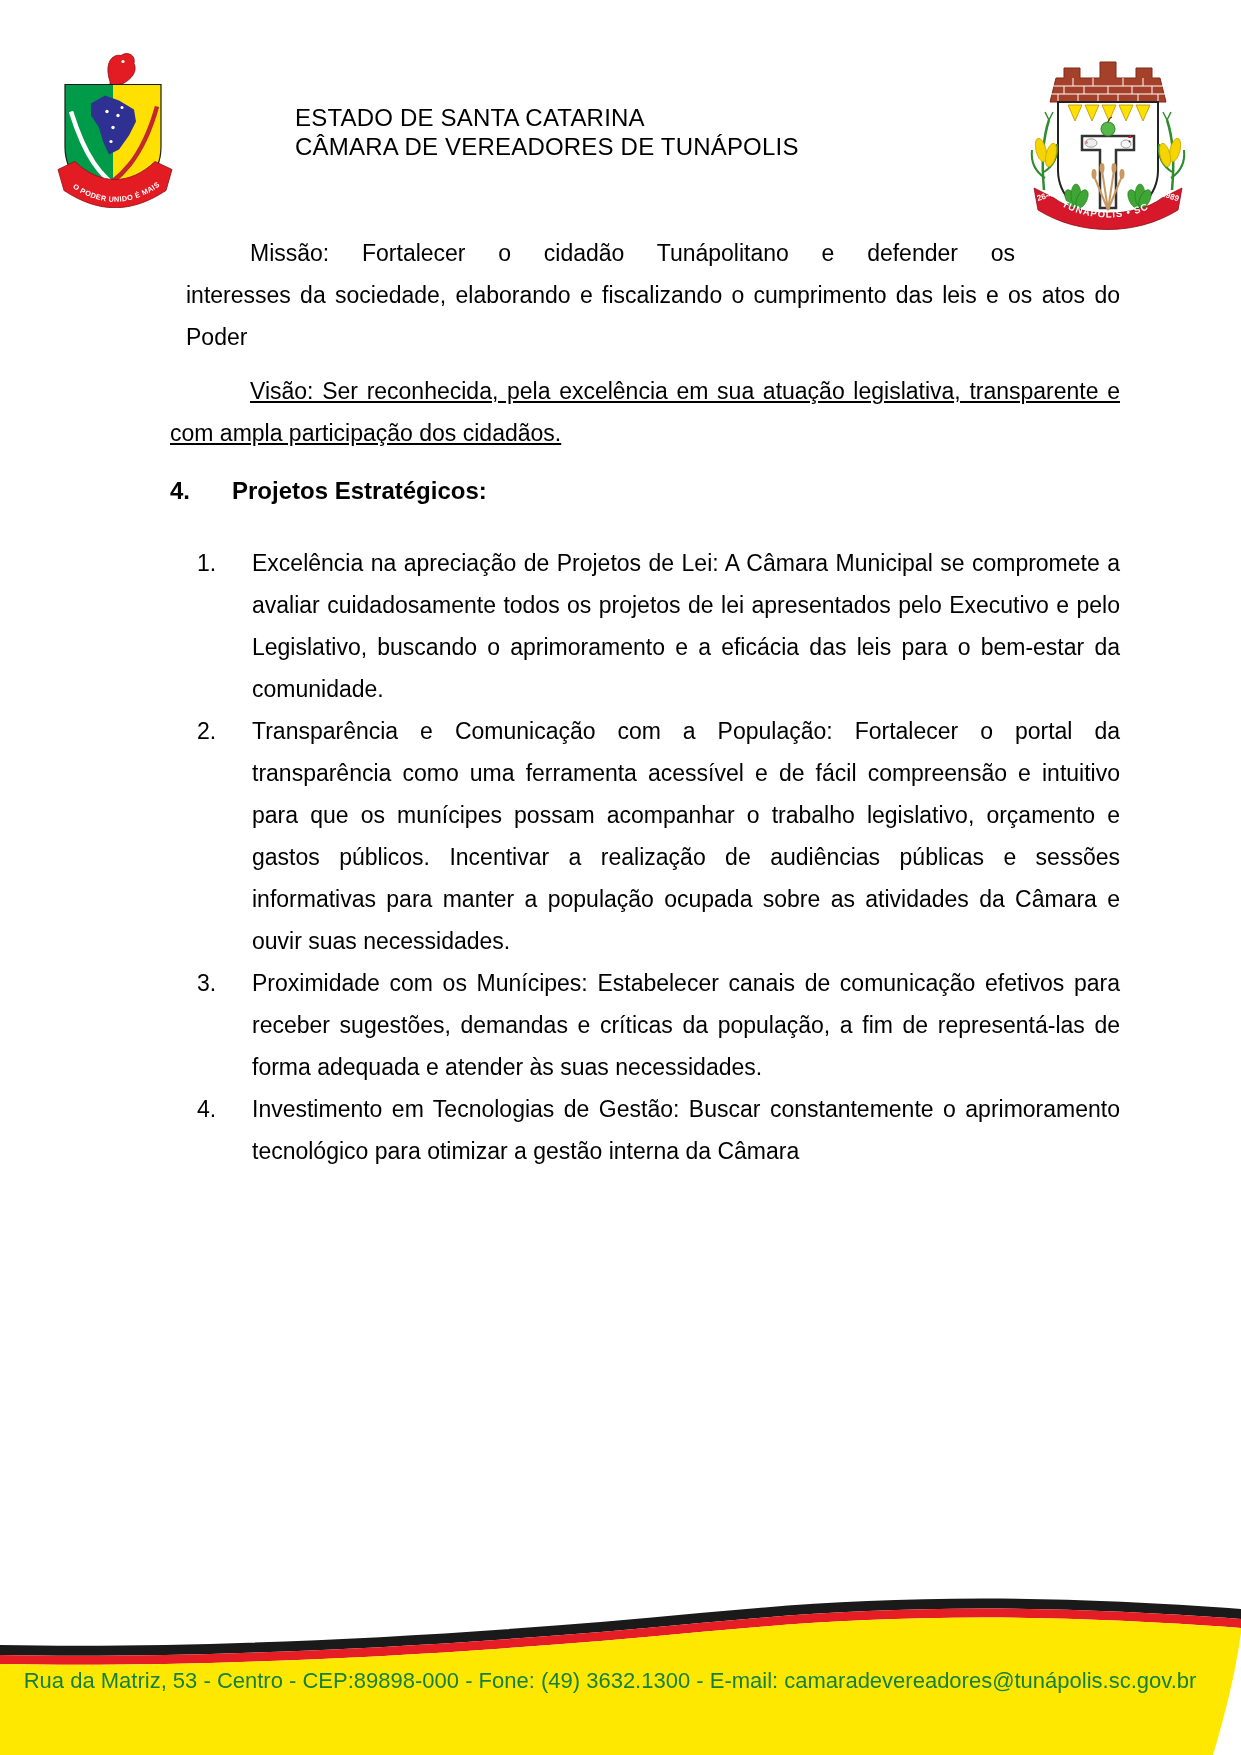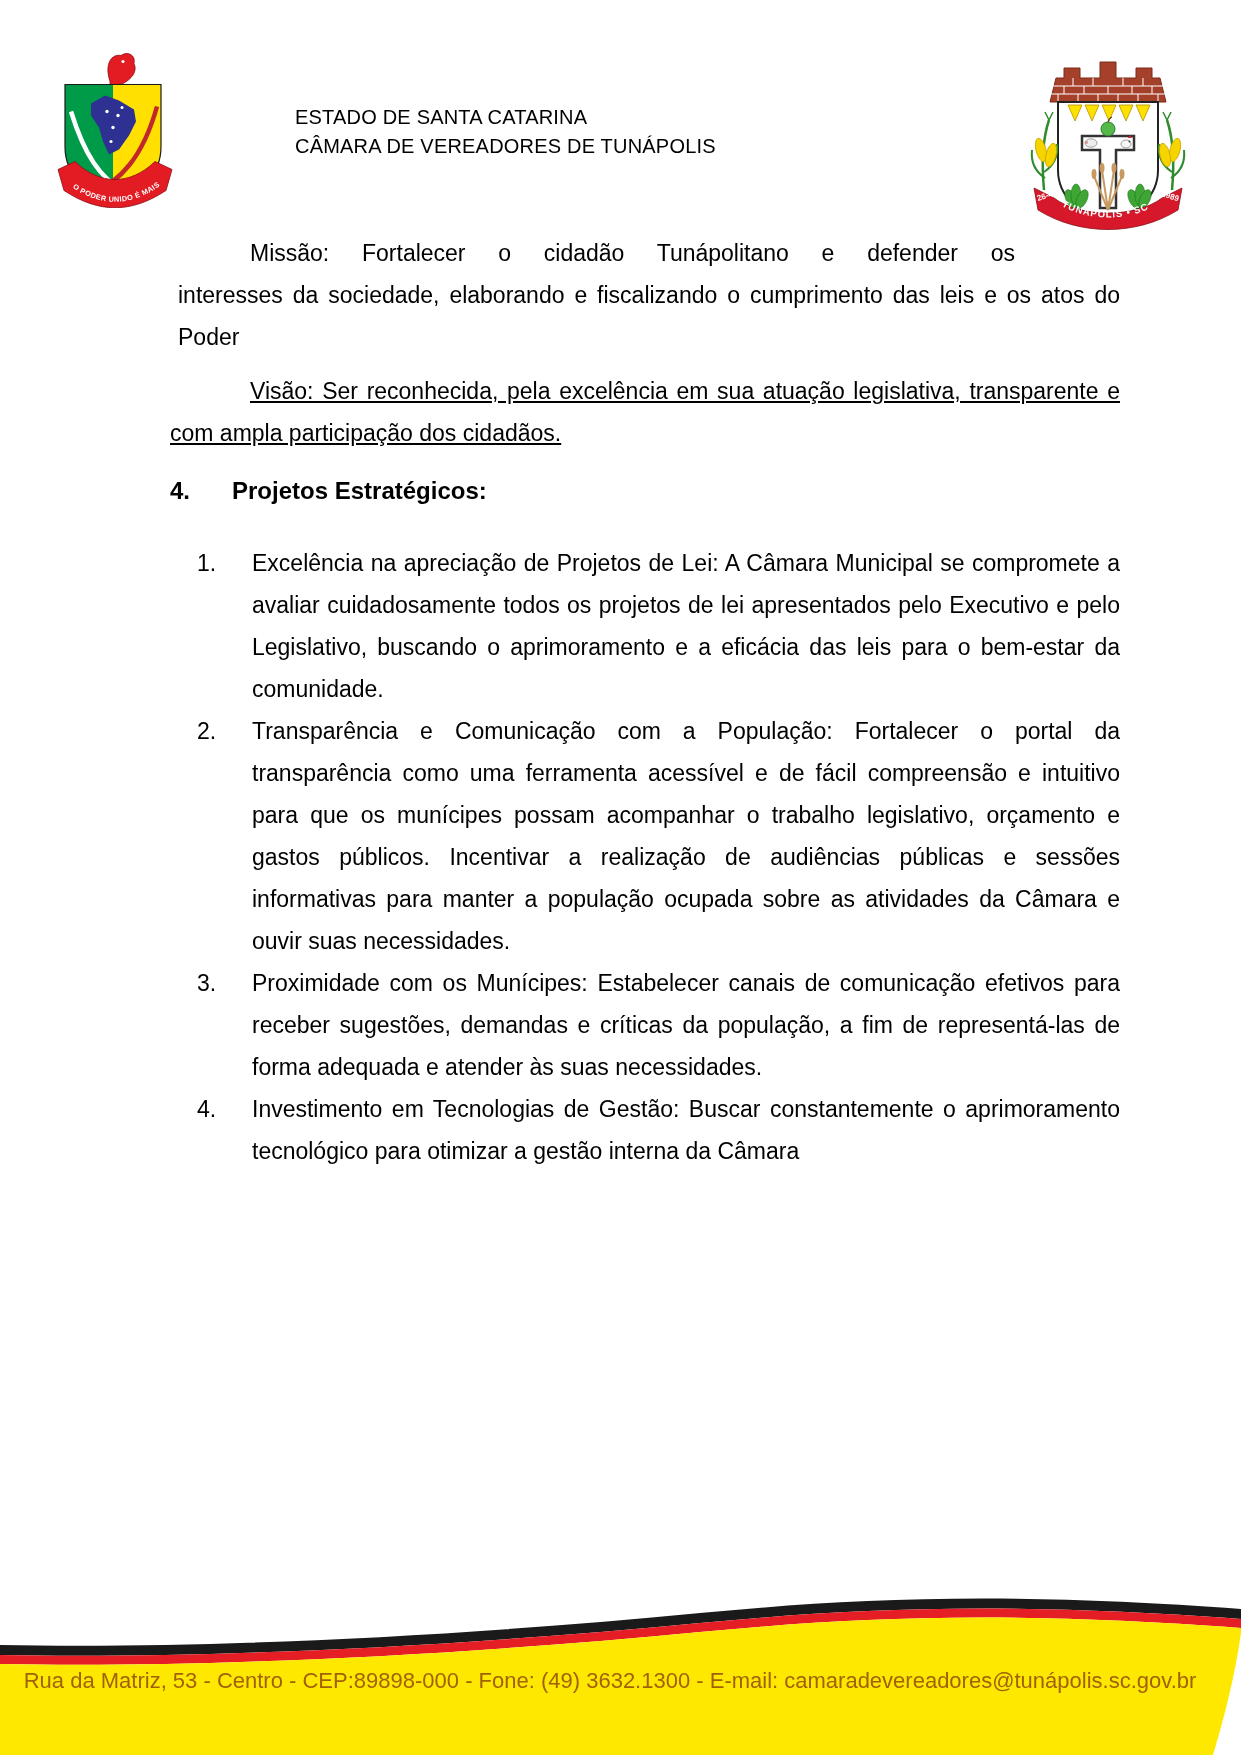--- a/index.html
+++ b/index.html
@@ -6,49 +6,49 @@
   .page{
     position:relative; width:1241px; height:1755px; margin:0 auto;
     background:#ffffff; overflow:hidden;
     font-family:"Liberation Sans","DejaVu Sans",sans-serif; color:#000;
   }
   
   .header{position:absolute; top:48px; left:0; width:100%; height:190px;}
   .logo-state{position:absolute; left:55px; top:2px; width:120px; height:158px;}
   .header-text{
     position:absolute; left:295px; top:55px;
-    font-size:20px; line-height:29px; letter-spacing:0.2px;
+    font-size:24px; line-height:29px; letter-spacing:0.2px;
   }
   .logo-municipal{position:absolute; left:1028px; top:10px; width:160px; height:175px;}
   
   .content{
     position:absolute; left:170px; top:232px; width:950px;
     font-size:23px; line-height:42px; text-align:justify;
   }
   .content p{margin:0 0 12px 0;}
   .p-indent{text-indent:80px;text-decoration:underline;}
   .mission-line1{
     width:845px; text-indent:80px;
     text-align:justify; text-align-last:justify;
   }
-  .mission-rest{text-align:justify; margin:0 0 12px 8px;}
+  .mission-rest{text-align:justify; margin:0 0 12px 16px;}
   .section-heading{
     display:flex; font-weight:bold; font-size:24px;
     margin:16px 0 30px 0;
   }
   .section-heading .sec-num{flex:0 0 62px;}
   .objectives{margin:0; padding:0; list-style:none;}
   .obj-item{display:flex; margin:0;}
   .obj-item .num{flex:0 0 82px; padding-left:27px; box-sizing:border-box;}
   .obj-item .txt{flex:1 1 auto; text-align:justify;}
   
   .footer-swoosh{position:absolute; left:0; bottom:0; width:1241px; height:170px; z-index:5;}
   .footer-address{
     position:absolute; left:0; top:1668px; width:1220px; z-index:6;
-    text-align:center; font-size:22px; color:#a16207;
+    text-align:center; font-size:22px; color:#15803d;
   }
 </style>
 </head>
 <body>
 
 <div class="page">
 
   <div class="header">
 
     <svg class="logo-state" viewBox="0 0 120 155">

